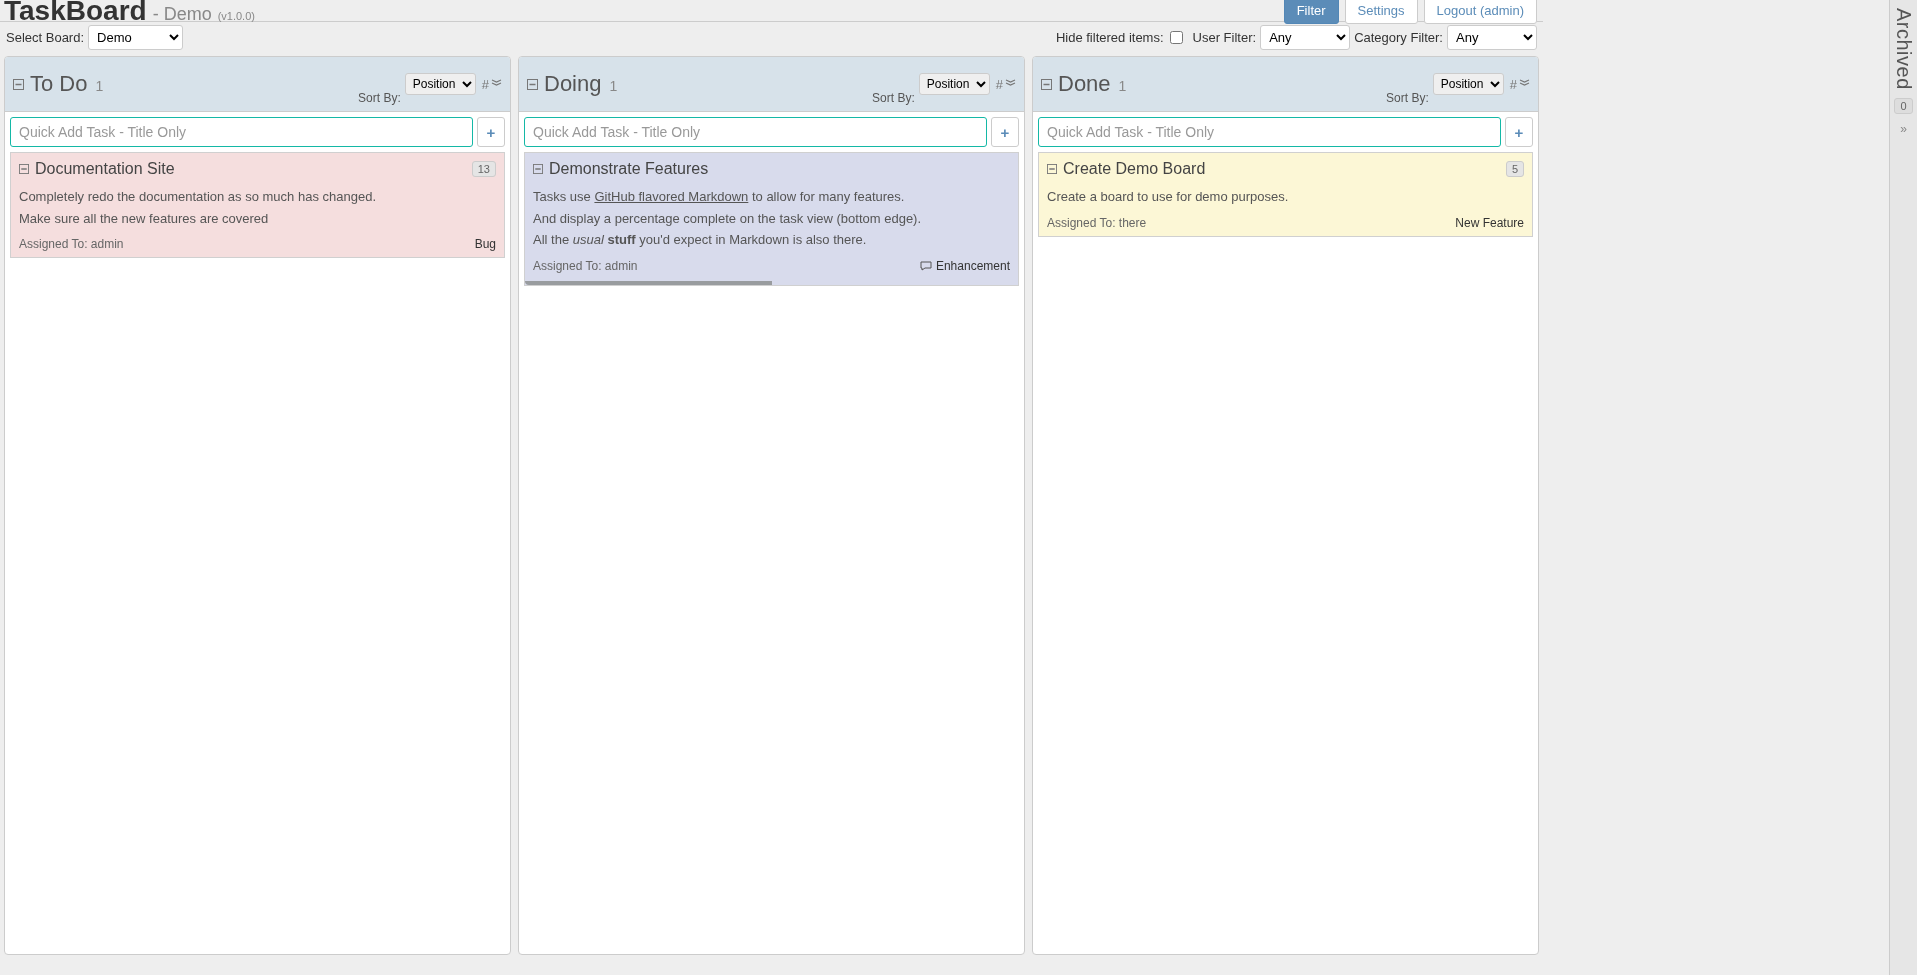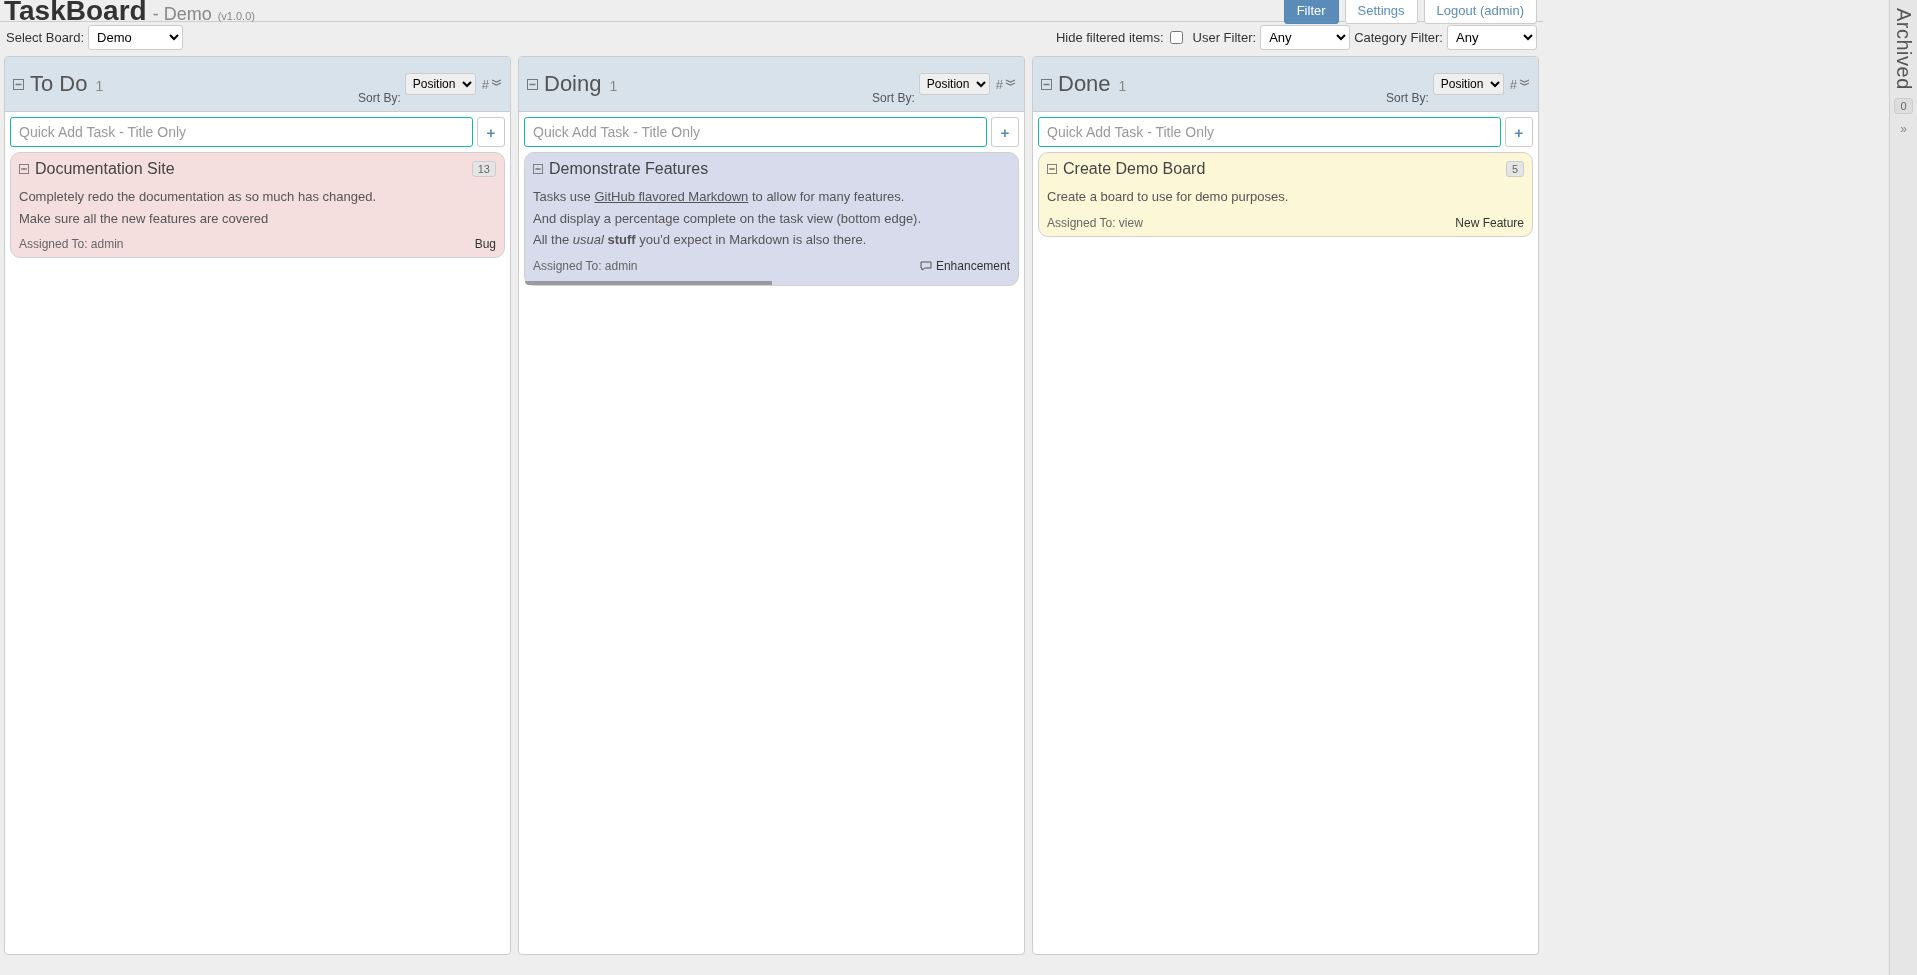--- a/index.html
+++ b/index.html
@@ -100,21 +100,21 @@
     flex:1; border:1px solid #14b8a6; border-radius:3px; padding:6px 8px;
     font-size:14px; color:#333;
   }
   .quick-add input::placeholder { color:#999; }
   .quick-add button {
     width:28px; border:1px solid #ccc; border-radius:3px; background:#fff;
     color:#5b8cb8; font-weight:bold; cursor:pointer; font-size:15px;
   }
   
   .card {
-    border:1px solid #d0d0d0; border-radius:10px;
+    border:1px solid #d0d0d0; border-radius:0;
     padding:7px 8px 6px 8px; position:relative;
     display:flex; flex-direction:column; gap:6px;
     font-size:13px; color:#555;
   }
   .card.pink { background:#f5dede; }
   .card.blue { background:#d8dbec; }
   .card.yellow { background:#fcf7d6; }
   .card-title-row { display:flex; align-items:center; }
   .card-title { font-size:16px; color:#444; font-weight:400; }
   .card-badge {
@@ -334,21 +334,21 @@
                     <line x1="2.5" y1="5.5" x2="8.5" y2="5.5" stroke="#777" stroke-width="1.4"></line>
                   </svg>
             </span>
             <span class="card-title">Create Demo Board</span>
             <span class="card-badge">5</span>
           </div>
           <div class="card-body">
             <p>Create a board to use for demo purposes.</p>
           </div>
           <div class="card-footer">
-            <span>Assigned To: view</span>
+            <span>Assigned To: there</span>
             <span class="tag">New Feature</span>
           </div>
         </div>
       </div>
     </div>
 
   </div>
 </div>
 
 <div class="archived-rail">

